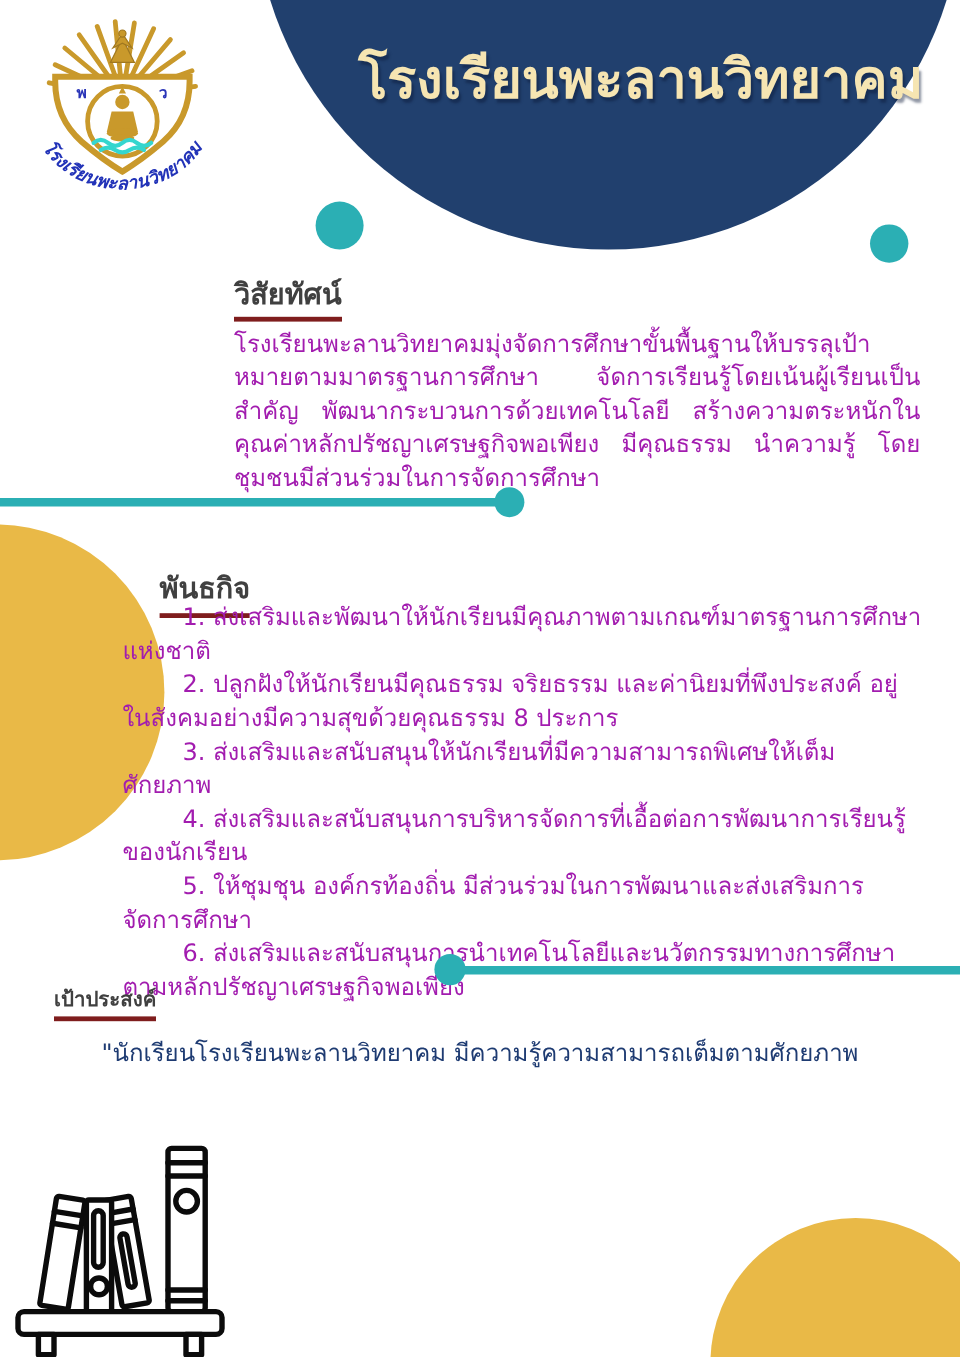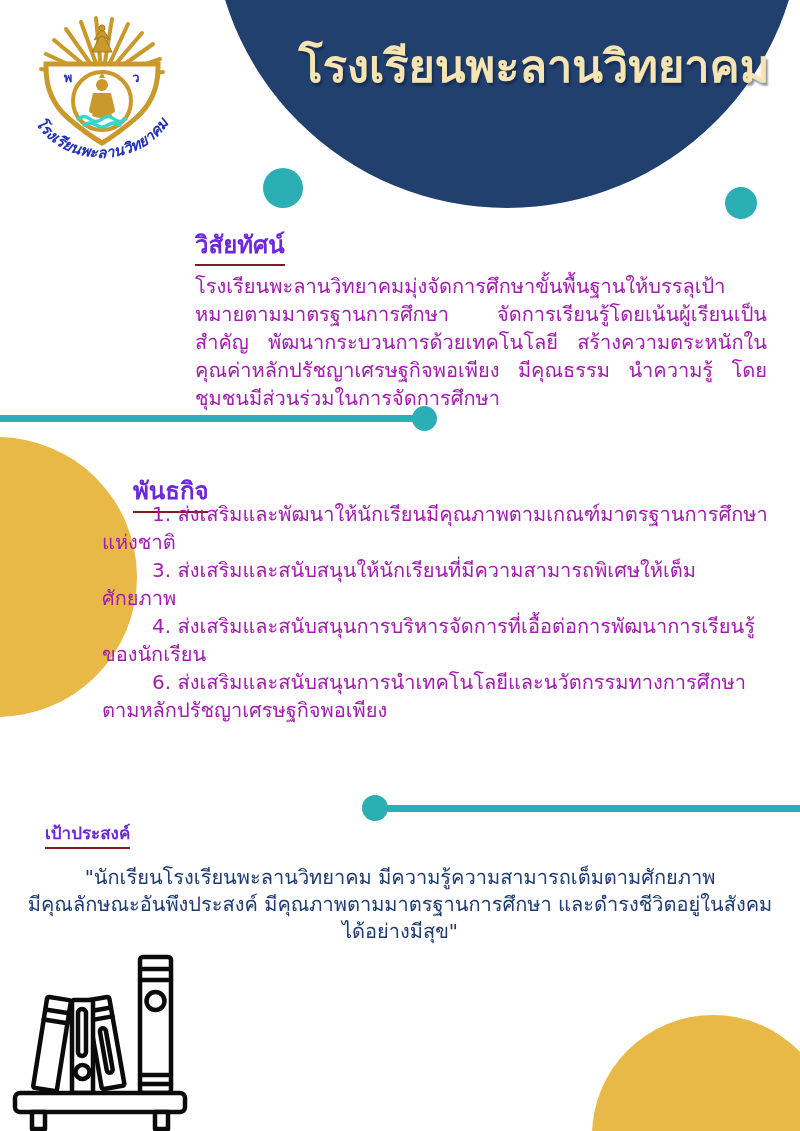--- a/index.html
+++ b/index.html
@@ -18,22 +18,22 @@
     text-align:center;font-size:45px;font-weight:bold;color:#F6E5B2;
     letter-spacing:0px;text-shadow:2px 3px 2px rgba(10,25,55,0.45);
     line-height:1.2;
   }
   .logo{position:absolute;left:14px;top:6px;width:176px;height:158px;}
   
   .teal-dot-left{position:absolute;left:263px;top:168px;width:40px;height:40px;border-radius:50%;background:#2BAFB4;}
   .teal-dot-right{position:absolute;left:725px;top:187px;width:32px;height:32px;border-radius:50%;background:#2BAFB4;}
   
   .section-heading{
-    position:absolute;font-size:24px;font-weight:bold;color:#6d28d9;
-    border-bottom:2px solid #7f1d1d;padding-bottom:3px;line-height:1.3;text-align:center;
+    position:absolute;font-size:24px;font-weight:bold;color:#404040;
+    border-bottom:4px solid #7f1d1d;padding-bottom:3px;line-height:1.3;text-align:center;
   }
   .h-vision{left:195px;top:230px;}
   .h-mission{left:133px;top:477px;font-family:Liberation Mono, monospace;}
   .h-objective{left:45px;top:822px;font-size:17px;}
   .body-text{color:#a21caf;font-size:20px;line-height:28px;}
   .vision-body{position:absolute;left:195px;top:272px;width:572px;text-align:justify;}
   .mission-list{position:absolute;left:102px;top:500px;width:668px;}
   .mission-list p{margin:0;text-indent:50px;text-align:left;}
   .objective-quote{position:absolute;left:20px;top:864px;width:760px;text-align:center;font-size:20px;line-height:27px;color:#1E3B72;}
   
@@ -111,32 +111,33 @@
   <div class="body-text vision-body">โรงเรียนพะลานวิทยาคมมุ่งจัดการศึกษาขั้นพื้นฐานให้บรรลุเป้าหมายตามมาตรฐานการศึกษา จัดการเรียนรู้โดยเน้นผู้เรียนเป็นสำคัญ พัฒนากระบวนการด้วยเทคโนโลยี สร้างความตระหนักในคุณค่าหลักปรัชญาเศรษฐกิจพอเพียง มีคุณธรรม นำความรู้ โดยชุมชนมีส่วนร่วมในการจัดการศึกษา</div>
 
   <div class="divider1-line"></div>
   <div class="divider1-dot"></div>
 
   <div class="gold-circle-left"></div>
 
   <div class="section-heading h-mission">พันธกิจ</div>
   <div class="body-text mission-list">
     <p>1. ส่งเสริมและพัฒนาให้นักเรียนมีคุณภาพตามเกณฑ์มาตรฐานการศึกษาแห่งชาติ</p>
+    <p>2. ปลูกฝังให้นักเรียนมีคุณธรรม จริยธรรม และค่านิยมที่พึงประสงค์ อยู่ในสังคมอย่างมีความสุขด้วยคุณธรรม 8 ประการ</p>
     <p>3. ส่งเสริมและสนับสนุนให้นักเรียนที่มีความสามารถพิเศษให้เต็มศักยภาพ</p>
     <p>4. ส่งเสริมและสนับสนุนการบริหารจัดการที่เอื้อต่อการพัฒนาการเรียนรู้ของนักเรียน</p>
+    <p>5. ให้ชุมชุน องค์กรท้องถิ่น มีส่วนร่วมในการพัฒนาและส่งเสริมการจัดการศึกษา</p>
     <p>6. ส่งเสริมและสนับสนุนการนำเทคโนโลยีและนวัตกรรมทางการศึกษาตามหลักปรัชญาเศรษฐกิจพอเพียง</p>
   </div>
 
   <div class="divider2-line"></div>
   <div class="divider2-dot"></div>
 
   <div class="section-heading h-objective">เป้าประสงค์</div>
   <div class="objective-quote">
     <div>"นักเรียนโรงเรียนพะลานวิทยาคม มีความรู้ความสามารถเต็มตามศักยภาพ</div>
-    <div>มีคุณลักษณะอันพึงประสงค์ มีคุณภาพตามมาตรฐานการศึกษา และดำรงชีวิตอยู่ในสังคมได้อย่างมีสุข"</div>
   </div>
 
   <svg class="bookshelf" viewBox="0 0 185 185" fill="#ffffff" stroke="#0b0b0b" stroke-width="4.5" stroke-linejoin="round" stroke-linecap="round">
 
     <g transform="rotate(9 42 96)">
       <rect x="30" y="50" width="24" height="92" rx="2"></rect>
       <line x1="30" y1="63" x2="54" y2="63"></line>
       <line x1="30" y1="73" x2="54" y2="73"></line>
     </g>
 

